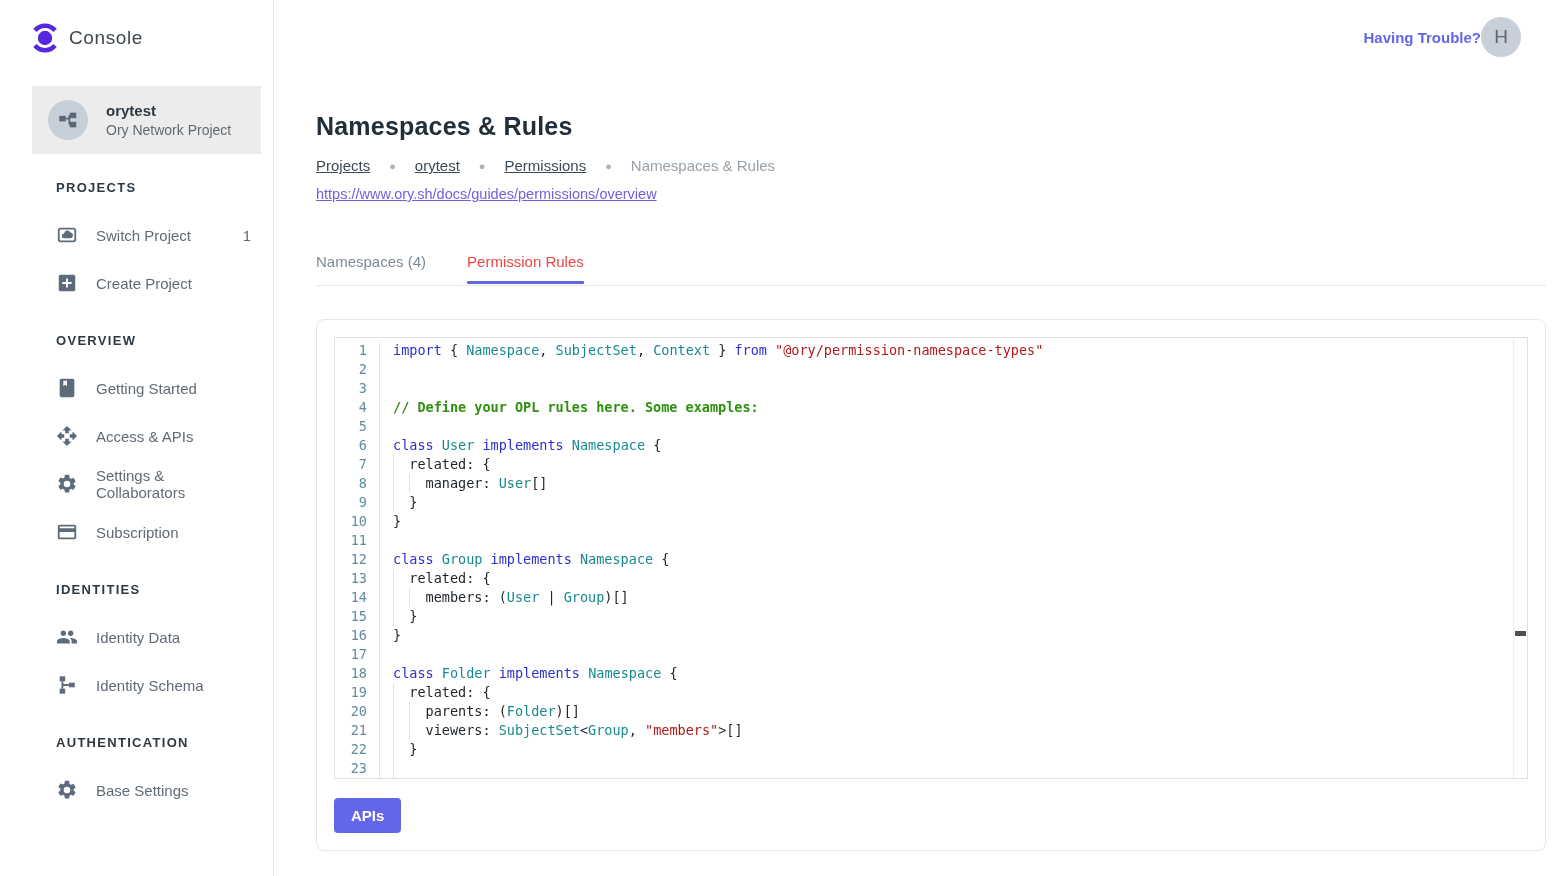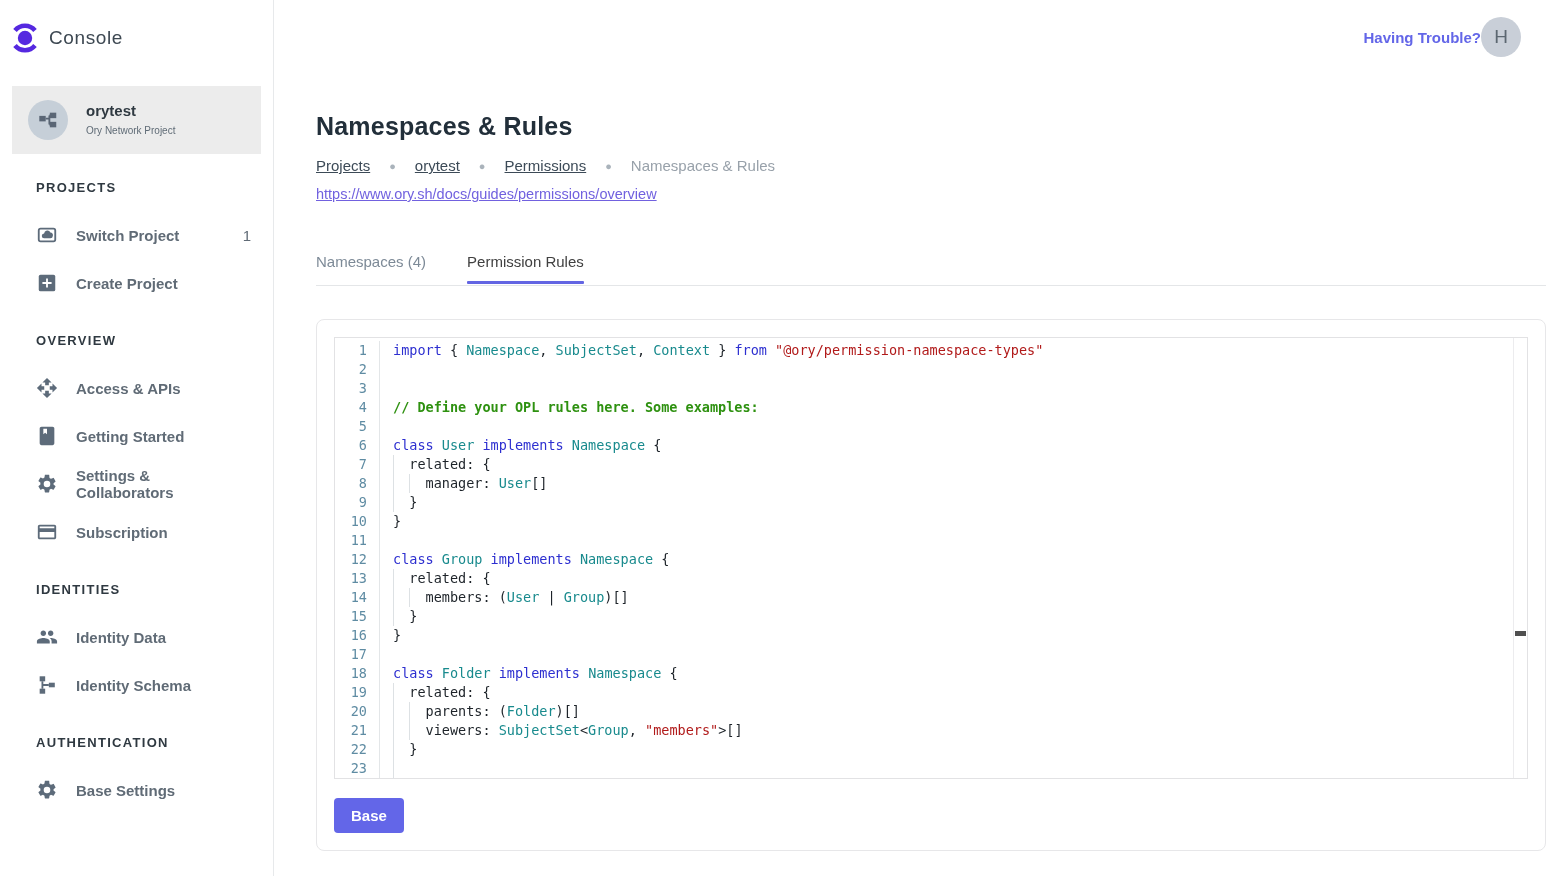--- a/index.html
+++ b/index.html
@@ -3,51 +3,51 @@
 <meta charset="utf-8">
 <style>
   * { box-sizing: border-box; }
   html,body { margin:0; padding:0; }
   body {
     width:1556px; height:876px; overflow:hidden;
     font-family:"Liberation Sans", sans-serif;
     background:#ffffff; color:#33414e; display:flex;
   }
   
-  .sidebar { width:274px; flex-shrink:0; border-right:1px solid #e7e9eb; background:#fff; overflow:hidden; }
+  .sidebar { width:274px; flex-shrink:0; border-right:1px solid #e7e9eb; background:#fff; overflow:hidden;padding-left:20px; }
   .logo-row { display:flex; align-items:center; gap:11px; padding:14px 12px 0 12px; height:62px; }
   .logo-mark { width:26px; height:32px; }
   .app-name { font-size:19px; color:#3d4852; letter-spacing:.6px; }
   .project-card { margin:24px 12px 0 12px; background:#ececec; padding:14px 16px; display:flex; align-items:center; gap:18px; cursor:pointer; }
   .project-avatar { width:40px; height:40px; border-radius:50%; background:#c6cfd8; color:#5a6675; display:flex; align-items:center; justify-content:center; flex-shrink:0; }
   .project-avatar svg { width:22px; height:22px; }
   .project-name { font-size:15px; font-weight:700; color:#2f3941; line-height:20px; }
-  .project-type { font-size:10px; color:#5f6b76; line-height:19px; }
+  .project-type { font-size:14px; color:#5f6b76; line-height:19px; }
   .section-label { margin:26px 0 16px; padding-left:36px; font-size:13px; font-weight:700; letter-spacing:1.3px; color:#2f3941; }
   .side-item { display:flex; align-items:center; height:48px; padding:0 22px 0 36px; color:#606b76; font-size:15px; cursor:pointer; }
   .s-icon { width:22px; height:22px; margin-right:18px; color:#5d6b7a; flex-shrink:0; display:flex; align-items:center; justify-content:center; }
   .s-icon svg { width:22px; height:22px; }
-  .s-label { flex:1;font-weight:bold; }
+  .s-label { flex:1; }
   .s-badge { color:#606b76; font-size:15px; }
   
   .right { flex:1; display:flex; flex-direction:column; overflow:hidden; }
   .topbar { height:74px; flex-shrink:0; display:flex; align-items:center; justify-content:flex-end; padding-right:35px; }
   .help-link { color:#6366e8; font-weight:700; font-size:15px; text-decoration:none; cursor:pointer; }
   .user-avatar { width:40px; height:40px; border-radius:50%; background:#c9cfd8; color:#5c6771; font-size:19px; display:flex; align-items:center; justify-content:center; cursor:pointer; }
   .main { padding:0 10px 0 42px; }
   h1.page-title { margin:38px 0 0; font-size:25px; line-height:28px; color:#222f3a; font-weight:700; letter-spacing:.2px; }
   .breadcrumb { margin-top:17px; display:flex; align-items:center; gap:19px; font-size:15px; }
   .crumb-link { color:#3c4a57; text-decoration:underline; cursor:pointer; }
   .crumb-sep { color:#aab3bb; font-size:11px; }
   .crumb-current { color:#98a1aa; }
   .docs-link { display:inline-block; margin-top:12px; color:#7161df; font-size:14.5px; text-decoration:underline; cursor:pointer; }
   
   .tab-bar { margin-top:50px; display:flex; gap:41px; border-bottom:1px solid #e4e6e8; }
   .tab { position:relative; padding-bottom:15px; font-size:15px; color:#7d8a97; cursor:pointer; }
-  .tab.active { color:#404040; }
+  .tab.active { color:#ef4444; }
   .tab.active::after { content:""; position:absolute; left:0; right:0; bottom:1px; height:3px; background:#6365e3; border-radius:1px; }
   
   .panel { margin-top:33px; border:1px solid #e7e7e9; border-radius:8px; padding:17px; }
   .editor { position:relative; border:1px solid #e2e2e4; height:442px; overflow:hidden;
             font-family:"DejaVu Sans Mono","Liberation Mono",monospace; font-size:13.5px; line-height:19px;
             padding-top:3px; background:#fff; cursor:text; }
   .cl { display:flex; height:19px; white-space:pre; }
   .ln { width:45px; flex-shrink:0; text-align:right; padding-right:12px; color:#5f8ca3; border-right:1px solid #e3e6e8; user-select:none; }
   .lc { padding-left:13px; color:#1d2329; }
   .kw { color:#2d2fd0; }
@@ -106,33 +106,33 @@
             <rect x="3" y="3" width="18" height="18" rx="2" fill="currentColor"></rect>
             <path d="M11 7h2v4h4v2h-4v4h-2v-4H7v-2h4z" fill="#fff"></path>
           </svg>
         </span>
         <span class="s-label">Create Project</span>
       </div>
       <div class="section-label">OVERVIEW</div>
       <div class="side-item">
         <span class="s-icon">
           <svg viewBox="0 0 24 24">
-            <path fill="currentColor" d="M10 9h4V6h3l-5-5-5 5h3zm-1 1H6V7l-5 5 5 5v-3h3zm14 2-5-5v3h-3v4h3v3zm-9 3h-4v3H7l5 5 5-5h-3z"></path>
-          </svg>
-        </span>
-        <span class="s-label">Access &amp; APIs</span>
-      </div>
-      <div class="side-item">
-        <span class="s-icon">
-          <svg viewBox="0 0 24 24">
             <path fill="currentColor" d="M18 2H6c-1.1 0-2 .9-2 2v16c0 1.1.9 2 2 2h12c1.1 0 2-.9 2-2V4c0-1.1-.9-2-2-2z"></path>
             <path fill="#fff" d="M8 4h4v6l-2-1.5L8 10z"></path>
           </svg>
         </span>
         <span class="s-label">Getting Started</span>
+      </div>
+      <div class="side-item">
+        <span class="s-icon">
+          <svg viewBox="0 0 24 24">
+            <path fill="currentColor" d="M10 9h4V6h3l-5-5-5 5h3zm-1 1H6V7l-5 5 5 5v-3h3zm14 2-5-5v3h-3v4h3v3zm-9 3h-4v3H7l5 5 5-5h-3z"></path>
+          </svg>
+        </span>
+        <span class="s-label">Access &amp; APIs</span>
       </div>
       <div class="side-item">
         <span class="s-icon">
           <svg viewBox="0 0 24 24">
             <path fill="currentColor" d="M19.14 12.94c.04-.3.06-.61.06-.94s-.02-.64-.07-.94l2.03-1.58a.49.49 0 0 0 .12-.61l-1.92-3.32a.49.49 0 0 0-.59-.22l-2.39.96c-.5-.38-1.03-.7-1.62-.94l-.36-2.54A.48.48 0 0 0 13.92 2h-3.84c-.24 0-.43.17-.47.41l-.36 2.54c-.59.24-1.13.57-1.62.94l-2.39-.96a.49.49 0 0 0-.59.22L2.73 8.47c-.12.21-.08.47.12.61l2.03 1.58c-.05.3-.09.63-.09.94s.02.64.07.94l-2.03 1.58a.49.49 0 0 0-.12.61l1.92 3.32c.12.22.37.29.59.22l2.39-.96c.5.38 1.03.7 1.62.94l.36 2.54c.05.24.24.41.48.41h3.84c.24 0 .44-.17.47-.41l.36-2.54c.59-.24 1.13-.56 1.62-.94l2.39.96c.22.08.47 0 .59-.22l1.92-3.32c.12-.22.07-.47-.12-.61l-2.01-1.58zM12 15.6A3.6 3.6 0 1 1 12 8.4a3.6 3.6 0 0 1 0 7.2z"></path>
           </svg>
         </span>
         <span class="s-label">Settings &amp; Collaborators</span>
       </div>
       <div class="side-item">
@@ -226,16 +226,16 @@
             <div class="cl"><span class="ln">20</span><span class="lc"><span class="g"></span><span class="pl"> </span><span class="g"></span><span class="pl"> parents: (</span><span class="ty">Folder</span><span class="pl">)[]</span></span></div>
             <div class="cl"><span class="ln">21</span><span class="lc"><span class="g"></span><span class="pl"> </span><span class="g"></span><span class="pl"> viewers: </span><span class="ty">SubjectSet</span><span class="pl">&lt;</span><span class="ty">Group</span><span class="pl">, </span><span class="str">"members"</span><span class="pl">&gt;[]</span></span></div>
             <div class="cl"><span class="ln">22</span><span class="lc"><span class="g"></span><span class="pl"> }</span></span></div>
             <div class="cl"><span class="ln">23</span><span class="lc"><span class="g"></span></span></div>
             <div class="cl"><span class="ln">24</span><span class="lc"><span class="g"></span></span></div>
           </div>
         <div class="sb-track">
           <div class="sb-thumb"></div>
         </div>
       </div>
-      <button class="save-btn">Base</button>
+      <button class="save-btn">APIs</button>
     </section>
   </main>
 </div>
 
 </body></html>

